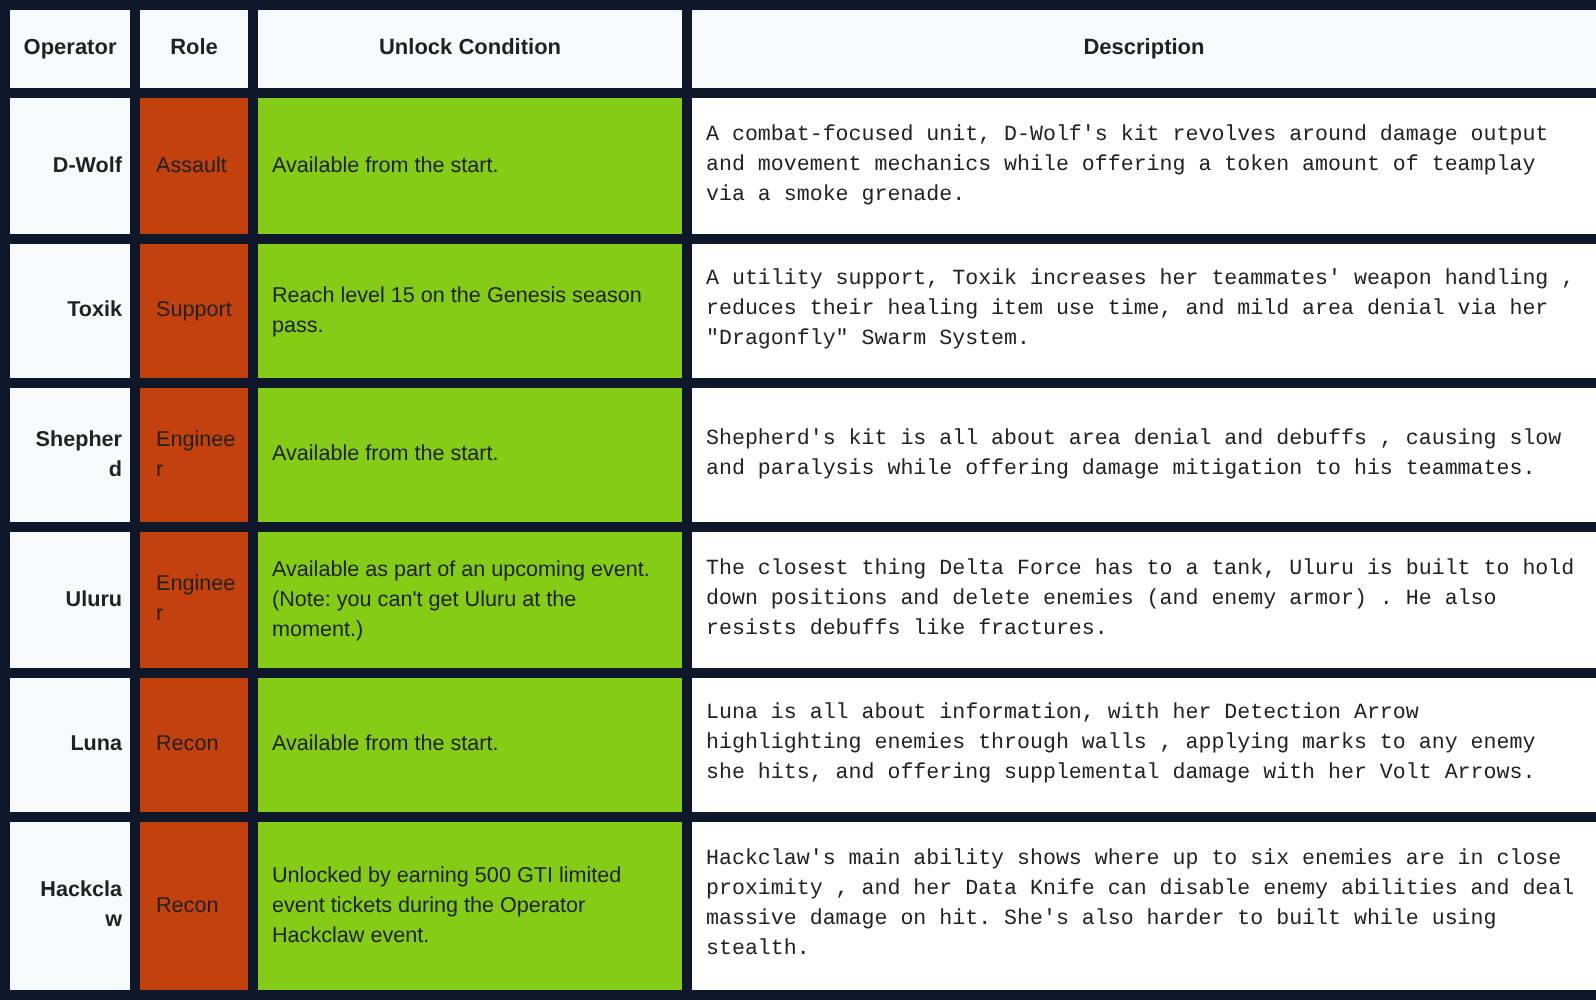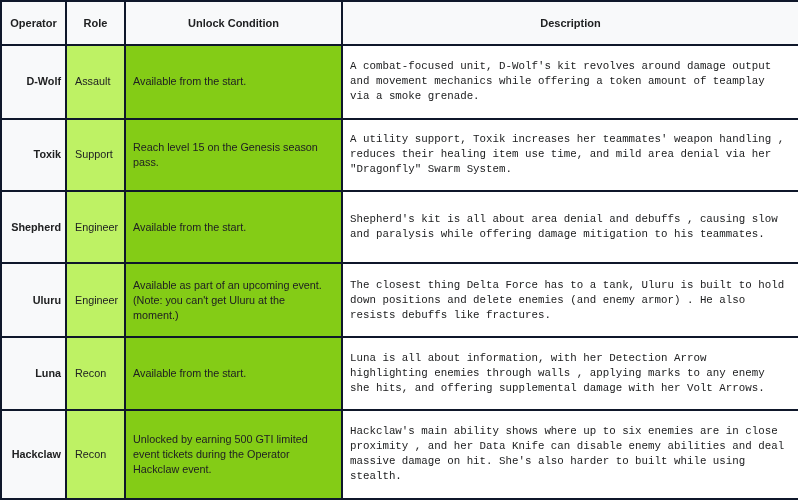--- a/index.html
+++ b/index.html
@@ -12,39 +12,39 @@
   table.op-table {
     width: 798px;
     height: 500px;
     border-collapse: collapse;
     table-layout: fixed;
     font-size: 10.8px;
     line-height: 15px;
     color: #202122;
   }
   .op-table th, .op-table td {
-    border: 2px solid #0f172a;
+    border: 5px solid #0f172a;
     vertical-align: middle;
     overflow: hidden;
     word-wrap: break-word;
   }
   .op-table thead th {
     background: #f8f9fa;
     font-weight: bold;
     text-align: center;
     font-size: 11px;
     padding: 0 4px;
   }
   td.cell-operator {
     background: #f8f9fa;
     font-weight: bold;
     text-align: right;
     padding: 0 4px 0 8px;
   }
-  td.cell-role   { padding: 0 4px 0 8px; background: #bef264; }
+  td.cell-role   { padding: 0 4px 0 8px; background: #c2410c; }
   td.cell-unlock { padding: 0 8px 0 7px; background: #84cc16; }
   td.cell-desc   { padding: 0 8px 0 7px; background: #ffffff; font-family: Liberation Mono, monospace; }
   tr.h-header { height: 44px; }
   tr.h-56 { height: 56px; }
   tr.h-55 { height: 55px; }
   tr.h-68 { height: 68px; }
 </style>
 </head>
 <body>
 

